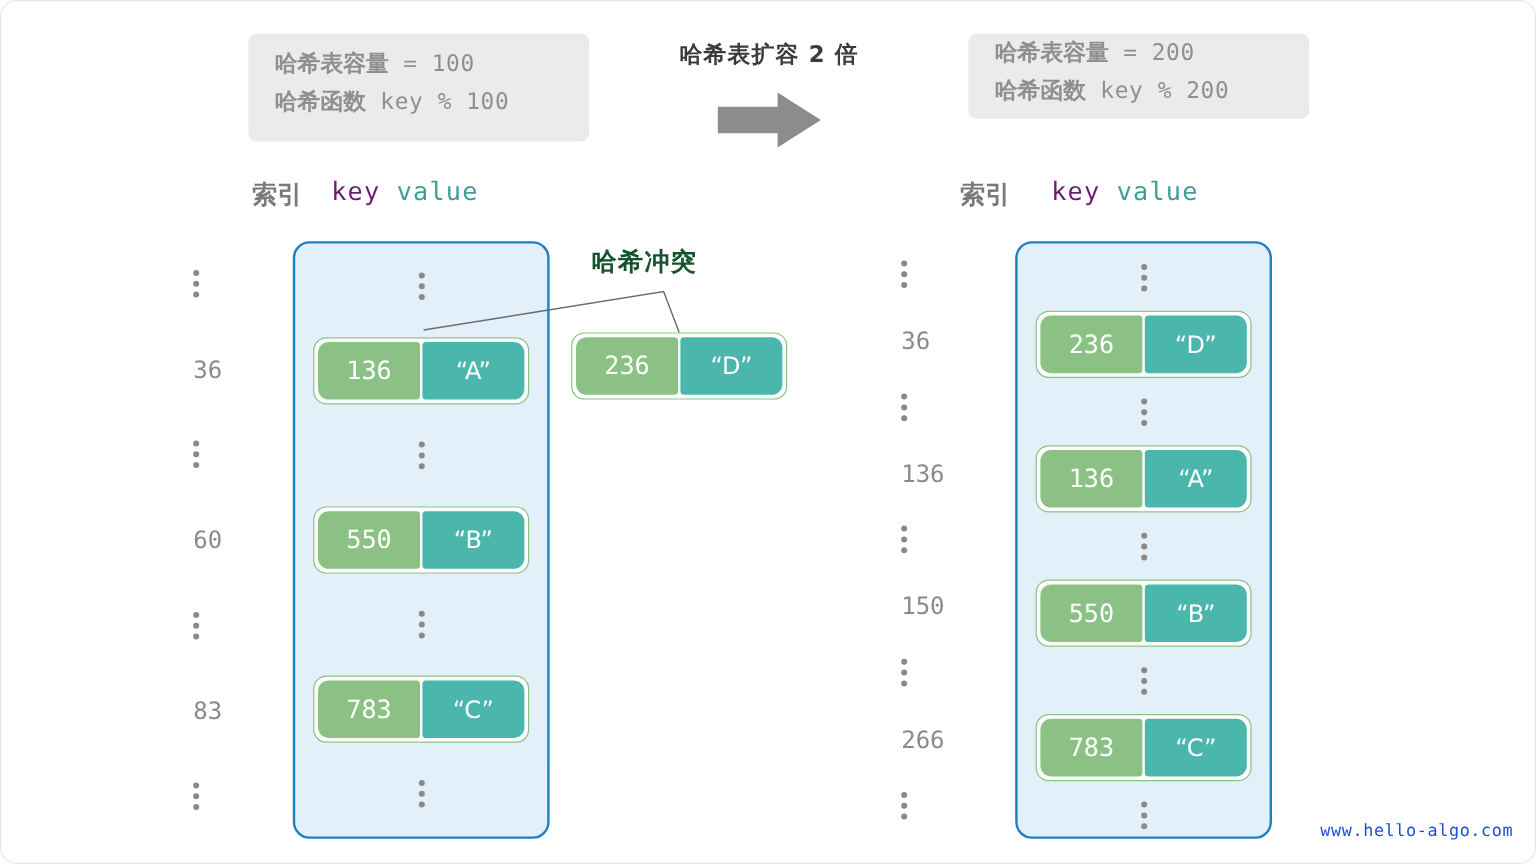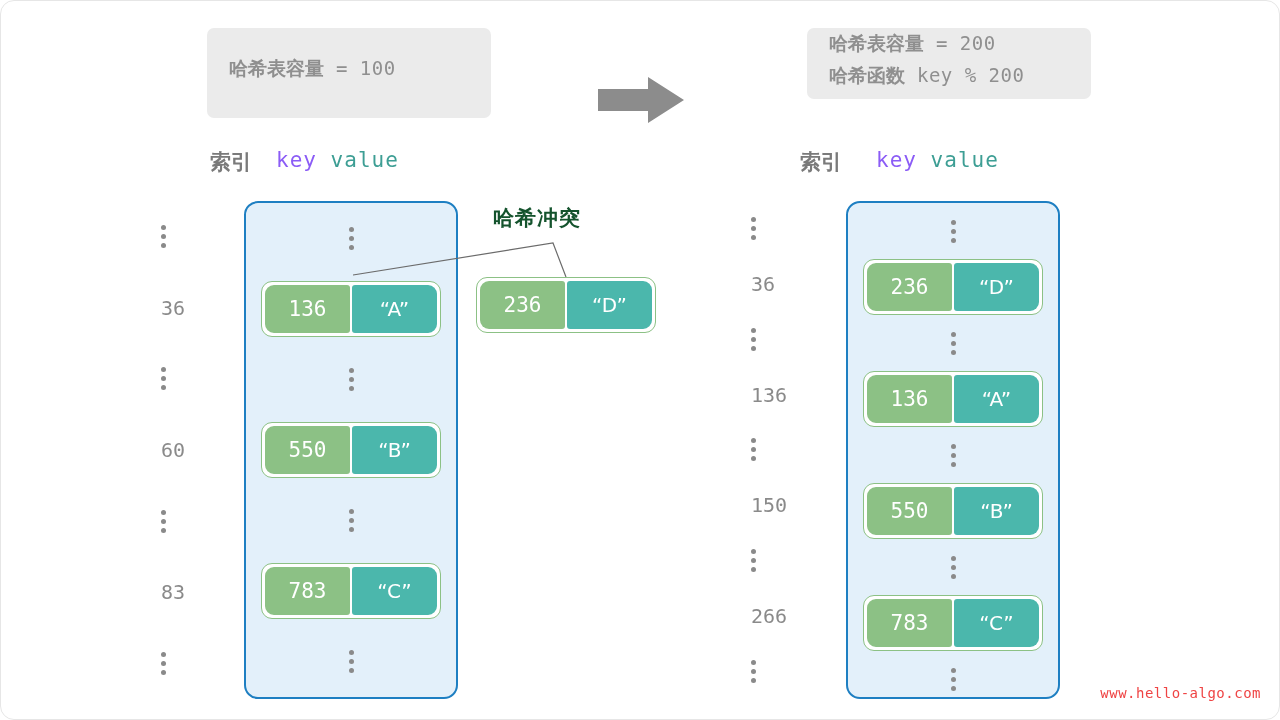--- a/index.html
+++ b/index.html
@@ -81,21 +81,21 @@
   .head-index {
     font-family: "DejaVu Sans", sans-serif;
     font-weight: bold;
     color: #7a7a7a;
     margin-left: 34px;
   }
   .head-kv {
     font-family: "DejaVu Sans Mono", monospace;
     letter-spacing: 1px;
   }
-  .head-kv .k { color: #8b5cf6; }
+  .head-kv .k { color: #701a75; }
   .head-kv .v { color: #3d9e94; }
 
   #head-index-left  { left: 175px; top: 147px; }
   #head-kv-left     { left: 275px; top: 147px; }
   #head-index-right { left: 765px; top: 147px; }
   #head-kv-right    { left: 875px; top: 147px; }
 
   
   .bucket {
     position: absolute;
@@ -217,34 +217,36 @@
     pointer-events: none;
   }
 
   
   #watermark {
     position: absolute;
     right: 18px;
     bottom: 18px;
     font-family: "DejaVu Sans Mono", monospace;
     font-size: 14px;
-    color: #ef4444;
+    color: #1d4ed8;
     letter-spacing: 0.5px;
     margin-top: 13px;
   }
 </style>
 </head>
 <body>
 
 <div id="canvas">
 
   <div class="spec-box" id="spec-left">
     <div class="spec-line"><span class="cn">哈希表容量</span><span> = 100</span></div>
+    <div class="spec-line"><span class="cn">哈希函数</span><span> key % 100</span></div>
   </div>
 
+  <div id="transform-title">哈希表扩容 2 倍</div>
   <div id="arrow-wrap">
     <svg width="86" height="46" viewBox="0 0 86 46">
       <polygon points="0,12 50,12 50,0 86,23 50,46 50,34 0,34" fill="#8c8c8c"></polygon>
     </svg>
   </div>
 
   <div class="spec-box" id="spec-right">
     <div class="spec-line"><span class="cn">哈希表容量</span><span> = 200</span></div>
     <div class="spec-line"><span class="cn">哈希函数</span><span> key % 200</span></div>
   </div>

